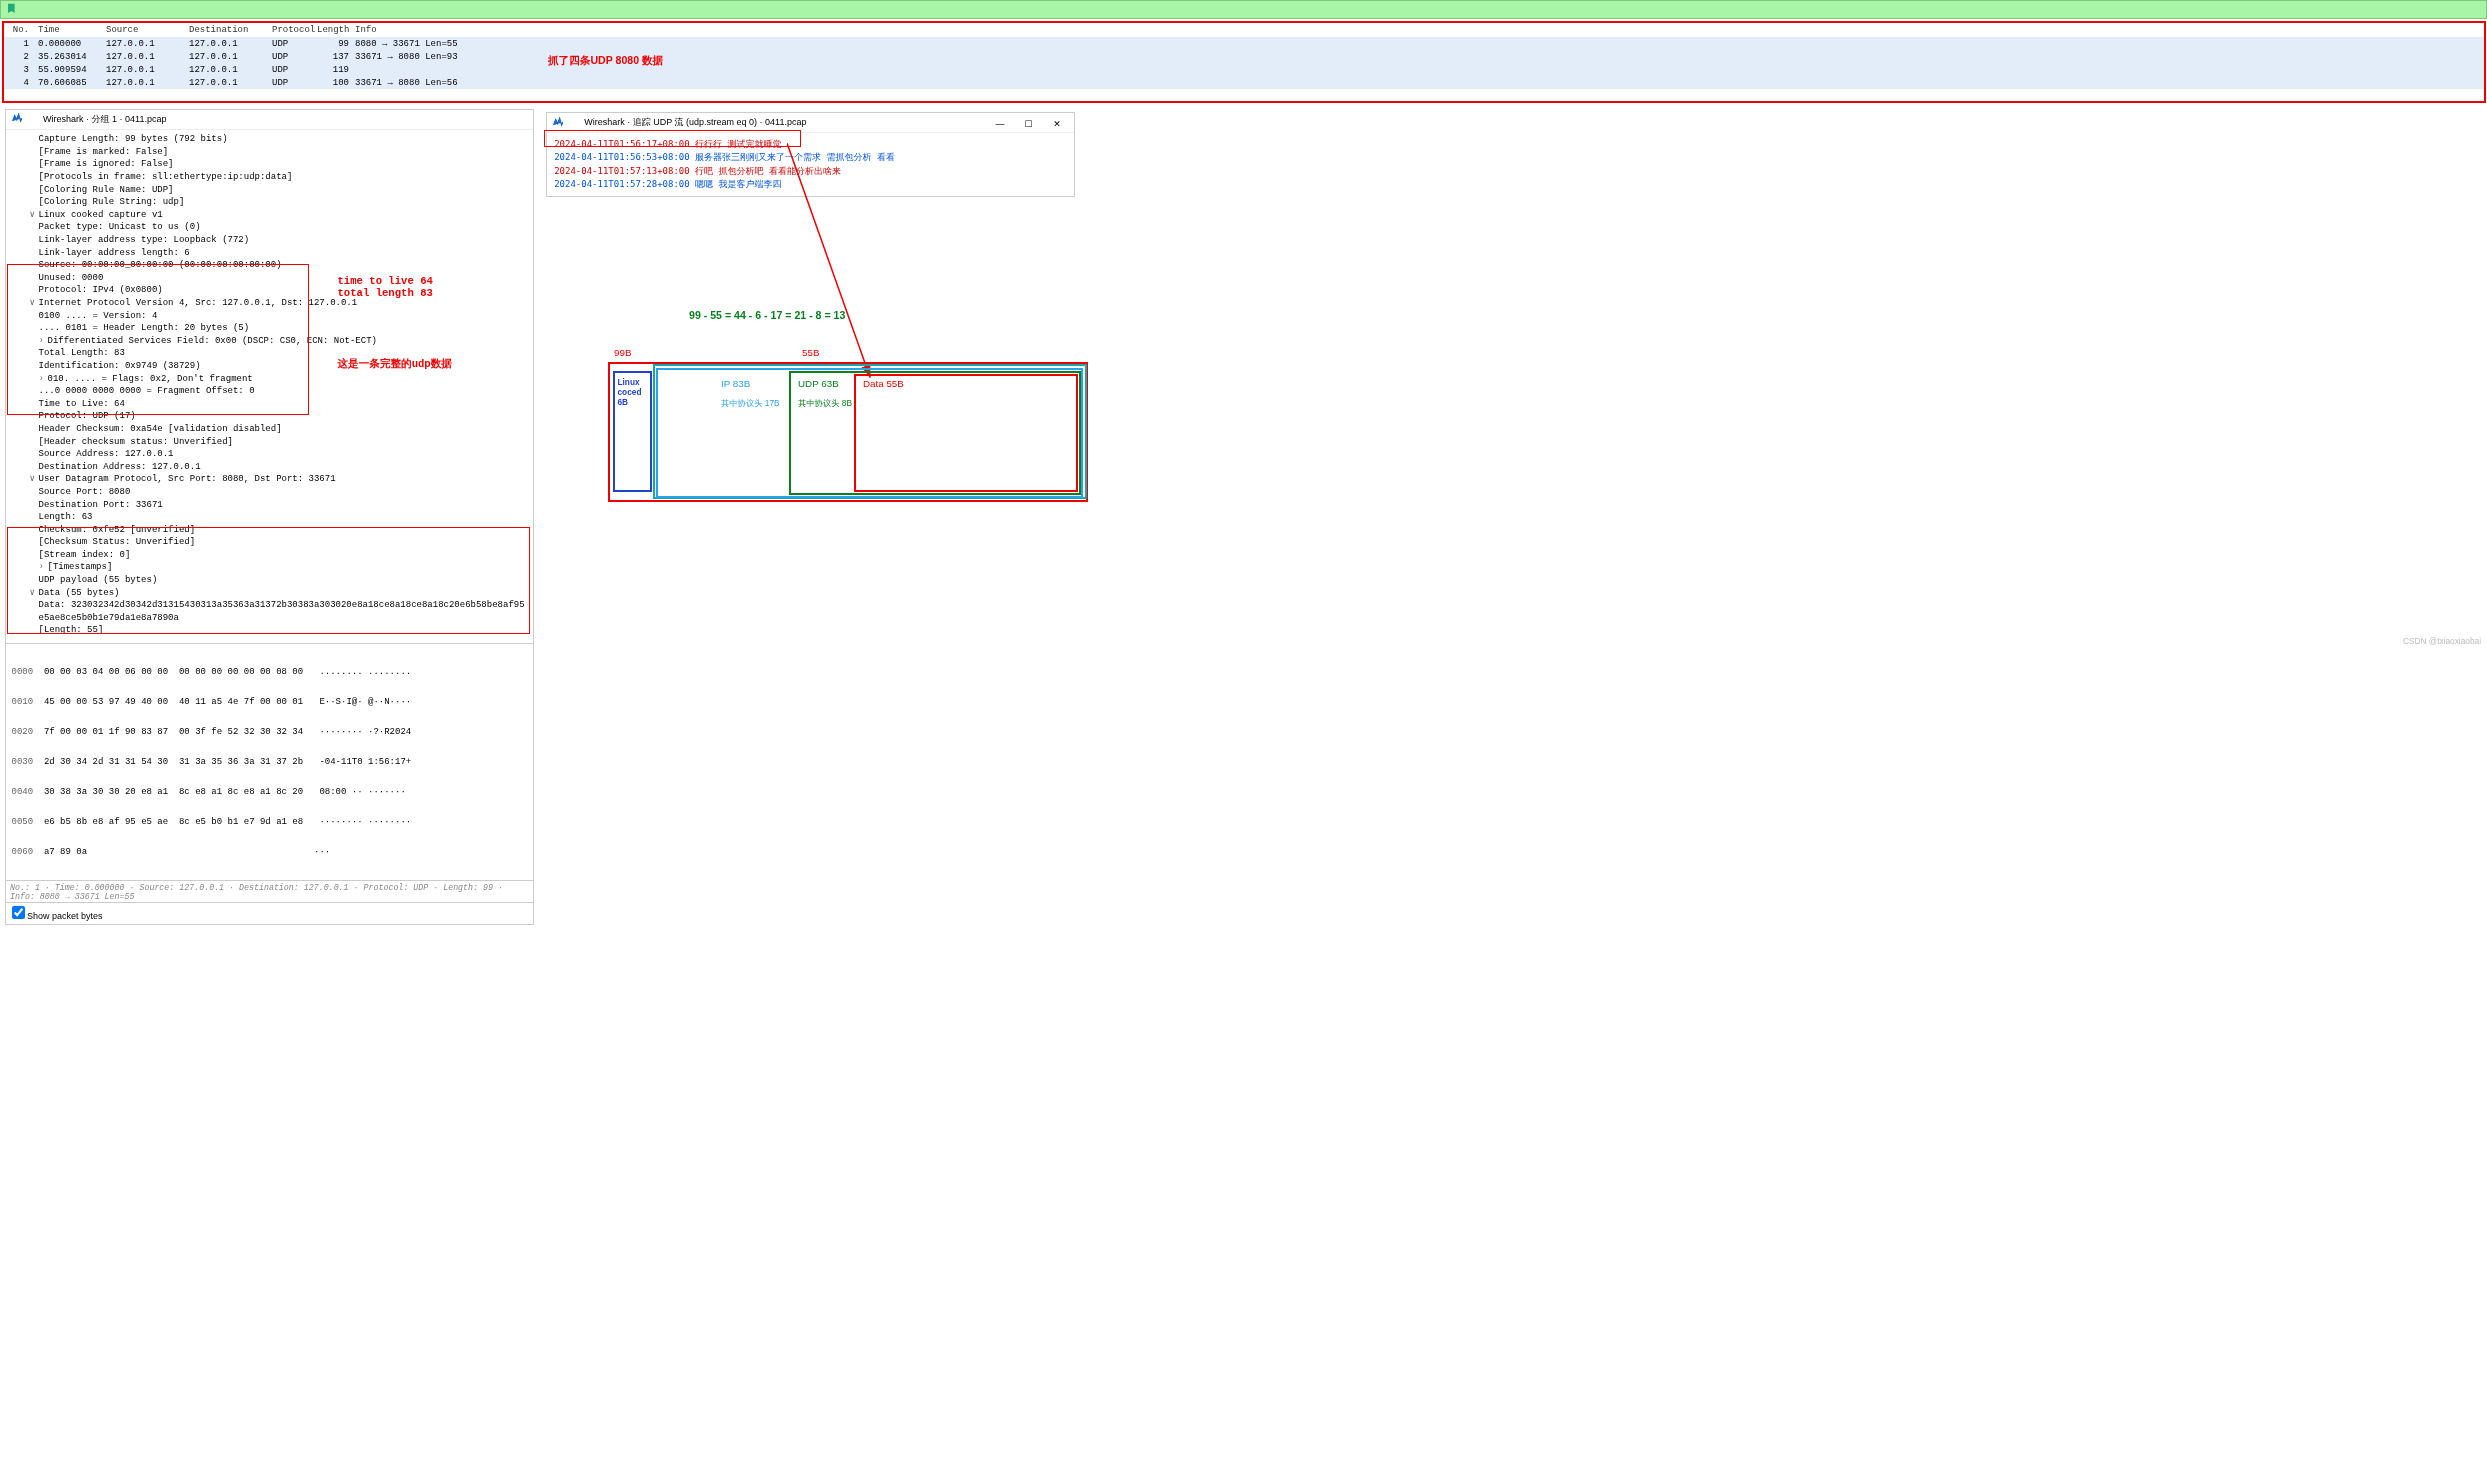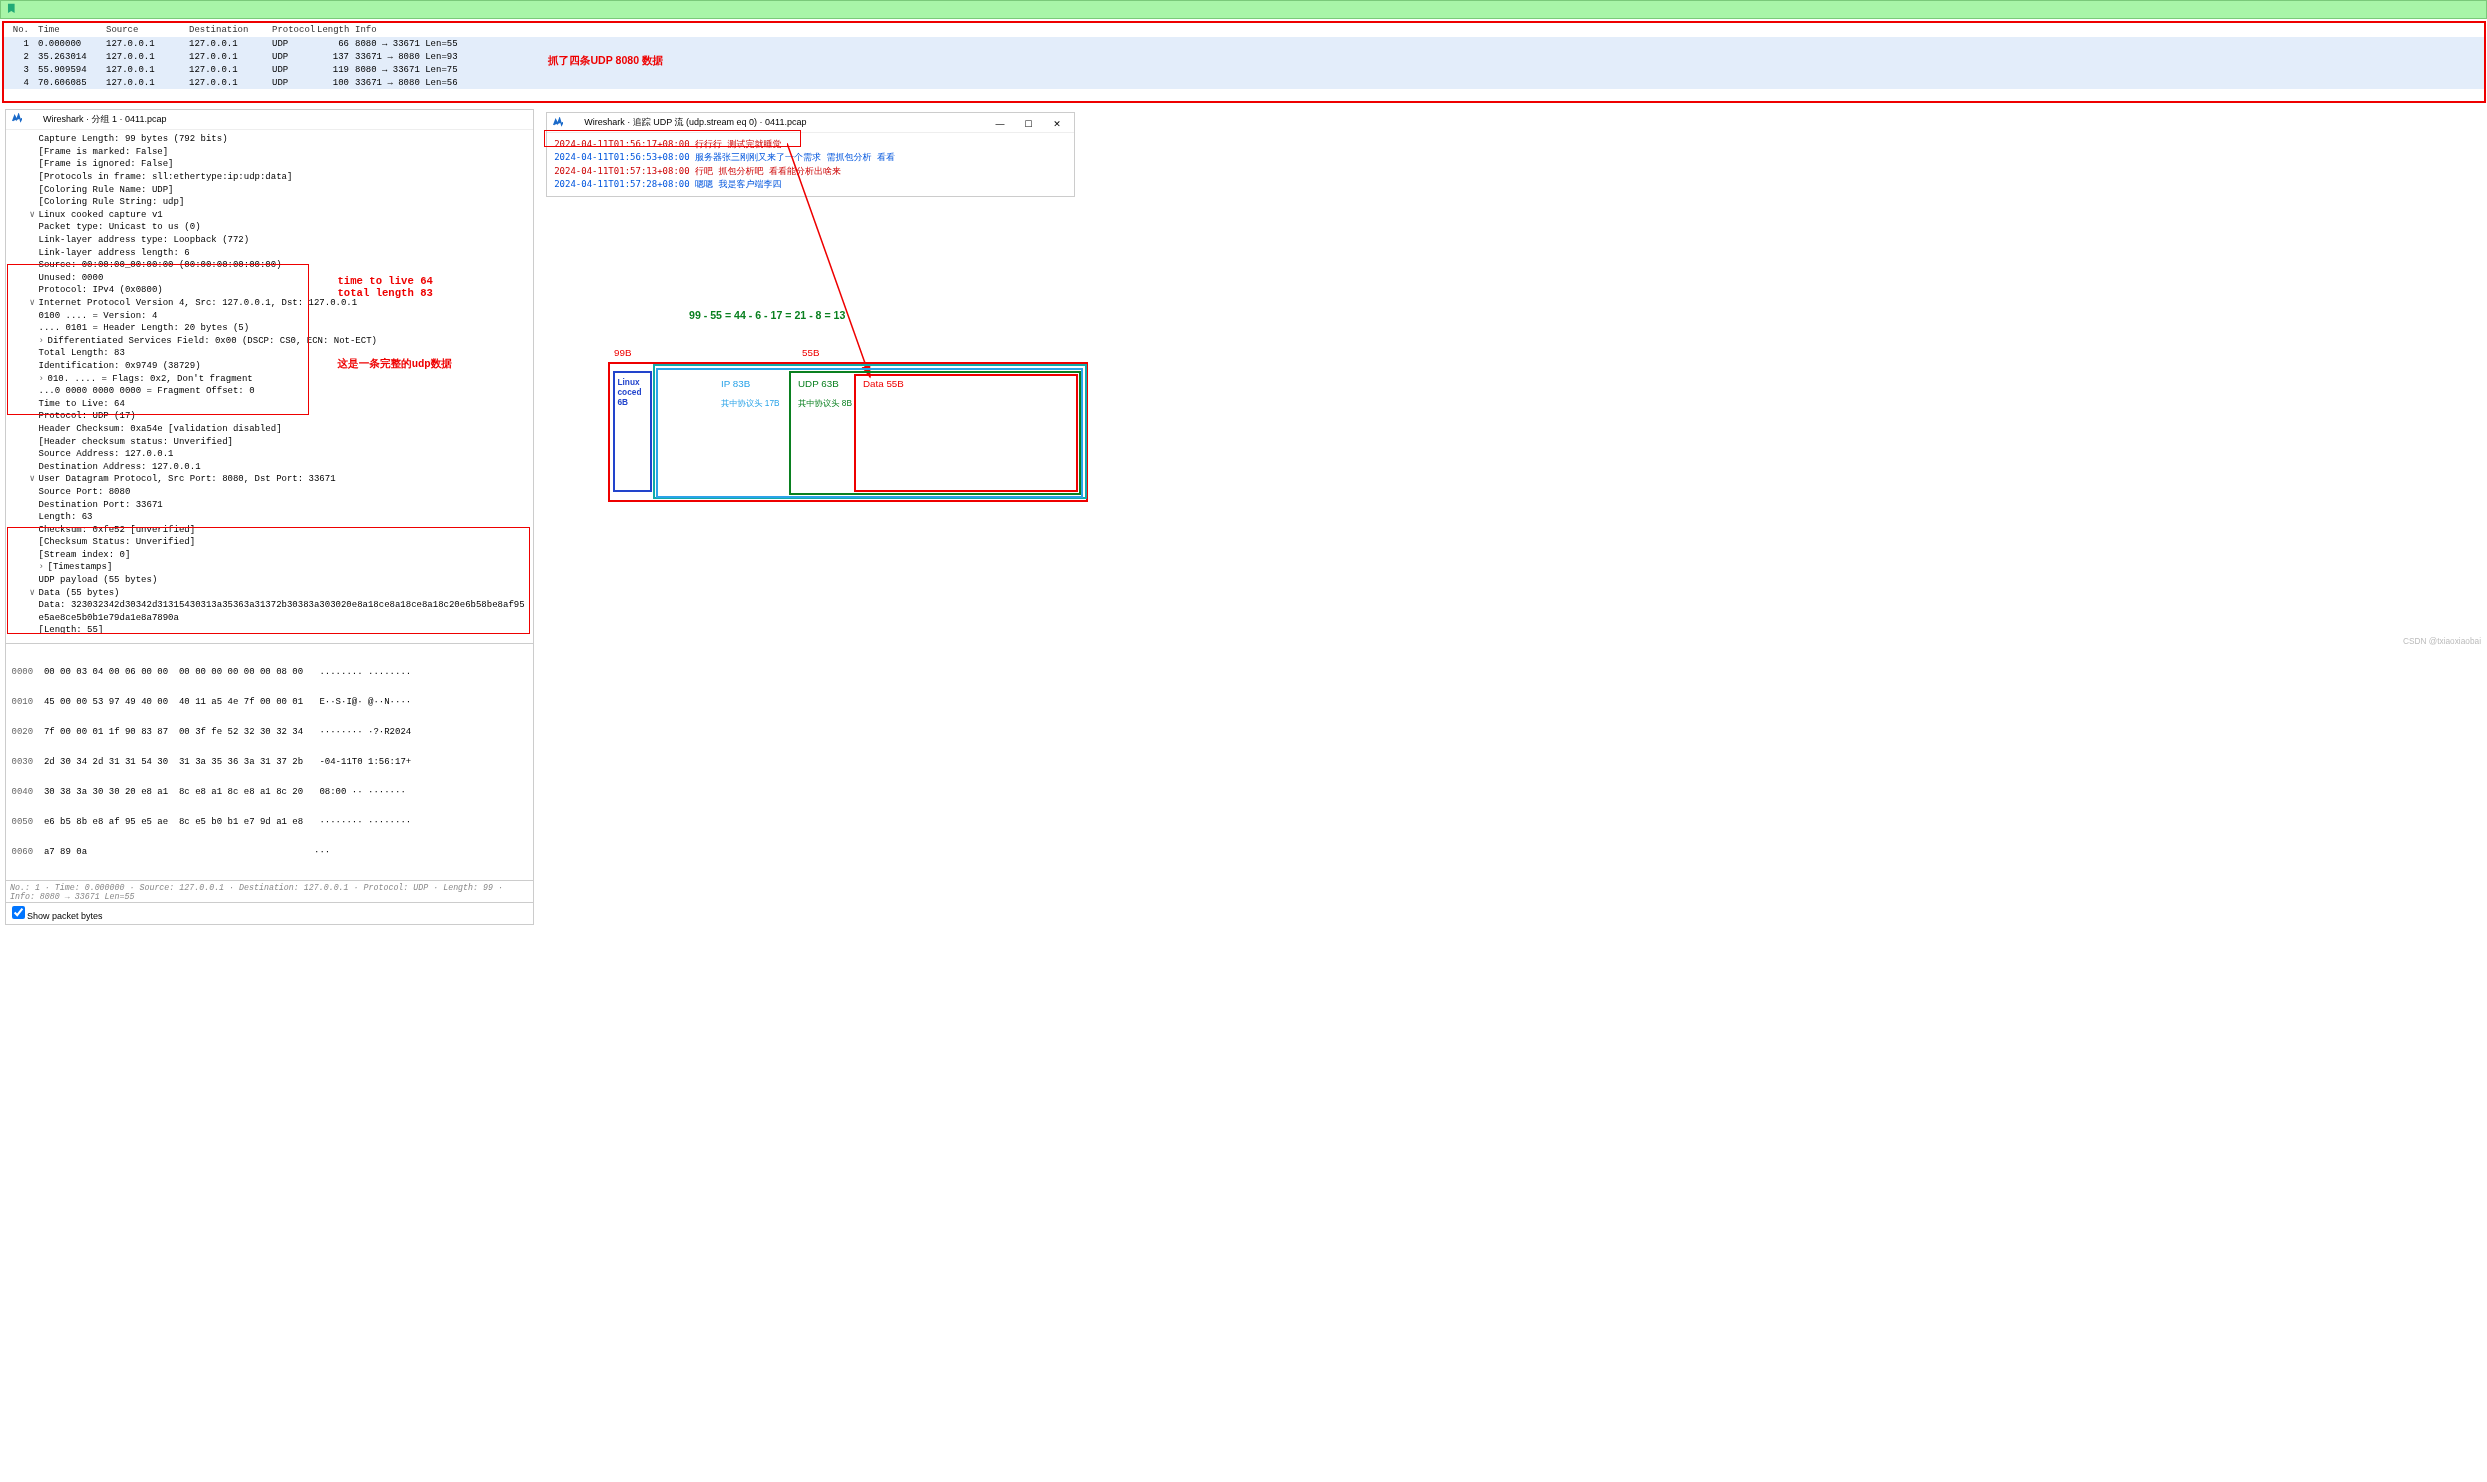--- a/index.html
+++ b/index.html
@@ -74,40 +74,39 @@
       <span class="col-proto">Protocol</span>
       <span class="col-len">Length</span>
       <span class="col-info">Info</span>
     </div>
     <div class="packet-row mono">
       <span class="col-no">1</span>
         <span class="col-time">0.000000</span>
         <span class="col-src">127.0.0.1</span>
         <span class="col-dst">127.0.0.1</span>
         <span class="col-proto">UDP</span>
-        <span class="col-len">66</span>
+        <span class="col-len">99</span>
         <span class="col-info">8080 → 33671 Len=55</span>
     </div>
     <div class="packet-row mono">
       <span class="col-no">2</span>
         <span class="col-time">35.263014</span>
         <span class="col-src">127.0.0.1</span>
         <span class="col-dst">127.0.0.1</span>
         <span class="col-proto">UDP</span>
         <span class="col-len">137</span>
         <span class="col-info">33671 → 8080 Len=93</span>
     </div>
     <div class="packet-row mono">
       <span class="col-no">3</span>
         <span class="col-time">55.909594</span>
         <span class="col-src">127.0.0.1</span>
         <span class="col-dst">127.0.0.1</span>
         <span class="col-proto">UDP</span>
         <span class="col-len">119</span>
-        <span class="col-info">8080 → 33671 Len=75</span>
     </div>
     <div class="packet-row mono">
       <span class="col-no">4</span>
         <span class="col-time">70.606085</span>
         <span class="col-src">127.0.0.1</span>
         <span class="col-dst">127.0.0.1</span>
         <span class="col-proto">UDP</span>
         <span class="col-len">100</span>
         <span class="col-info">33671 → 8080 Len=56</span>
     </div>

